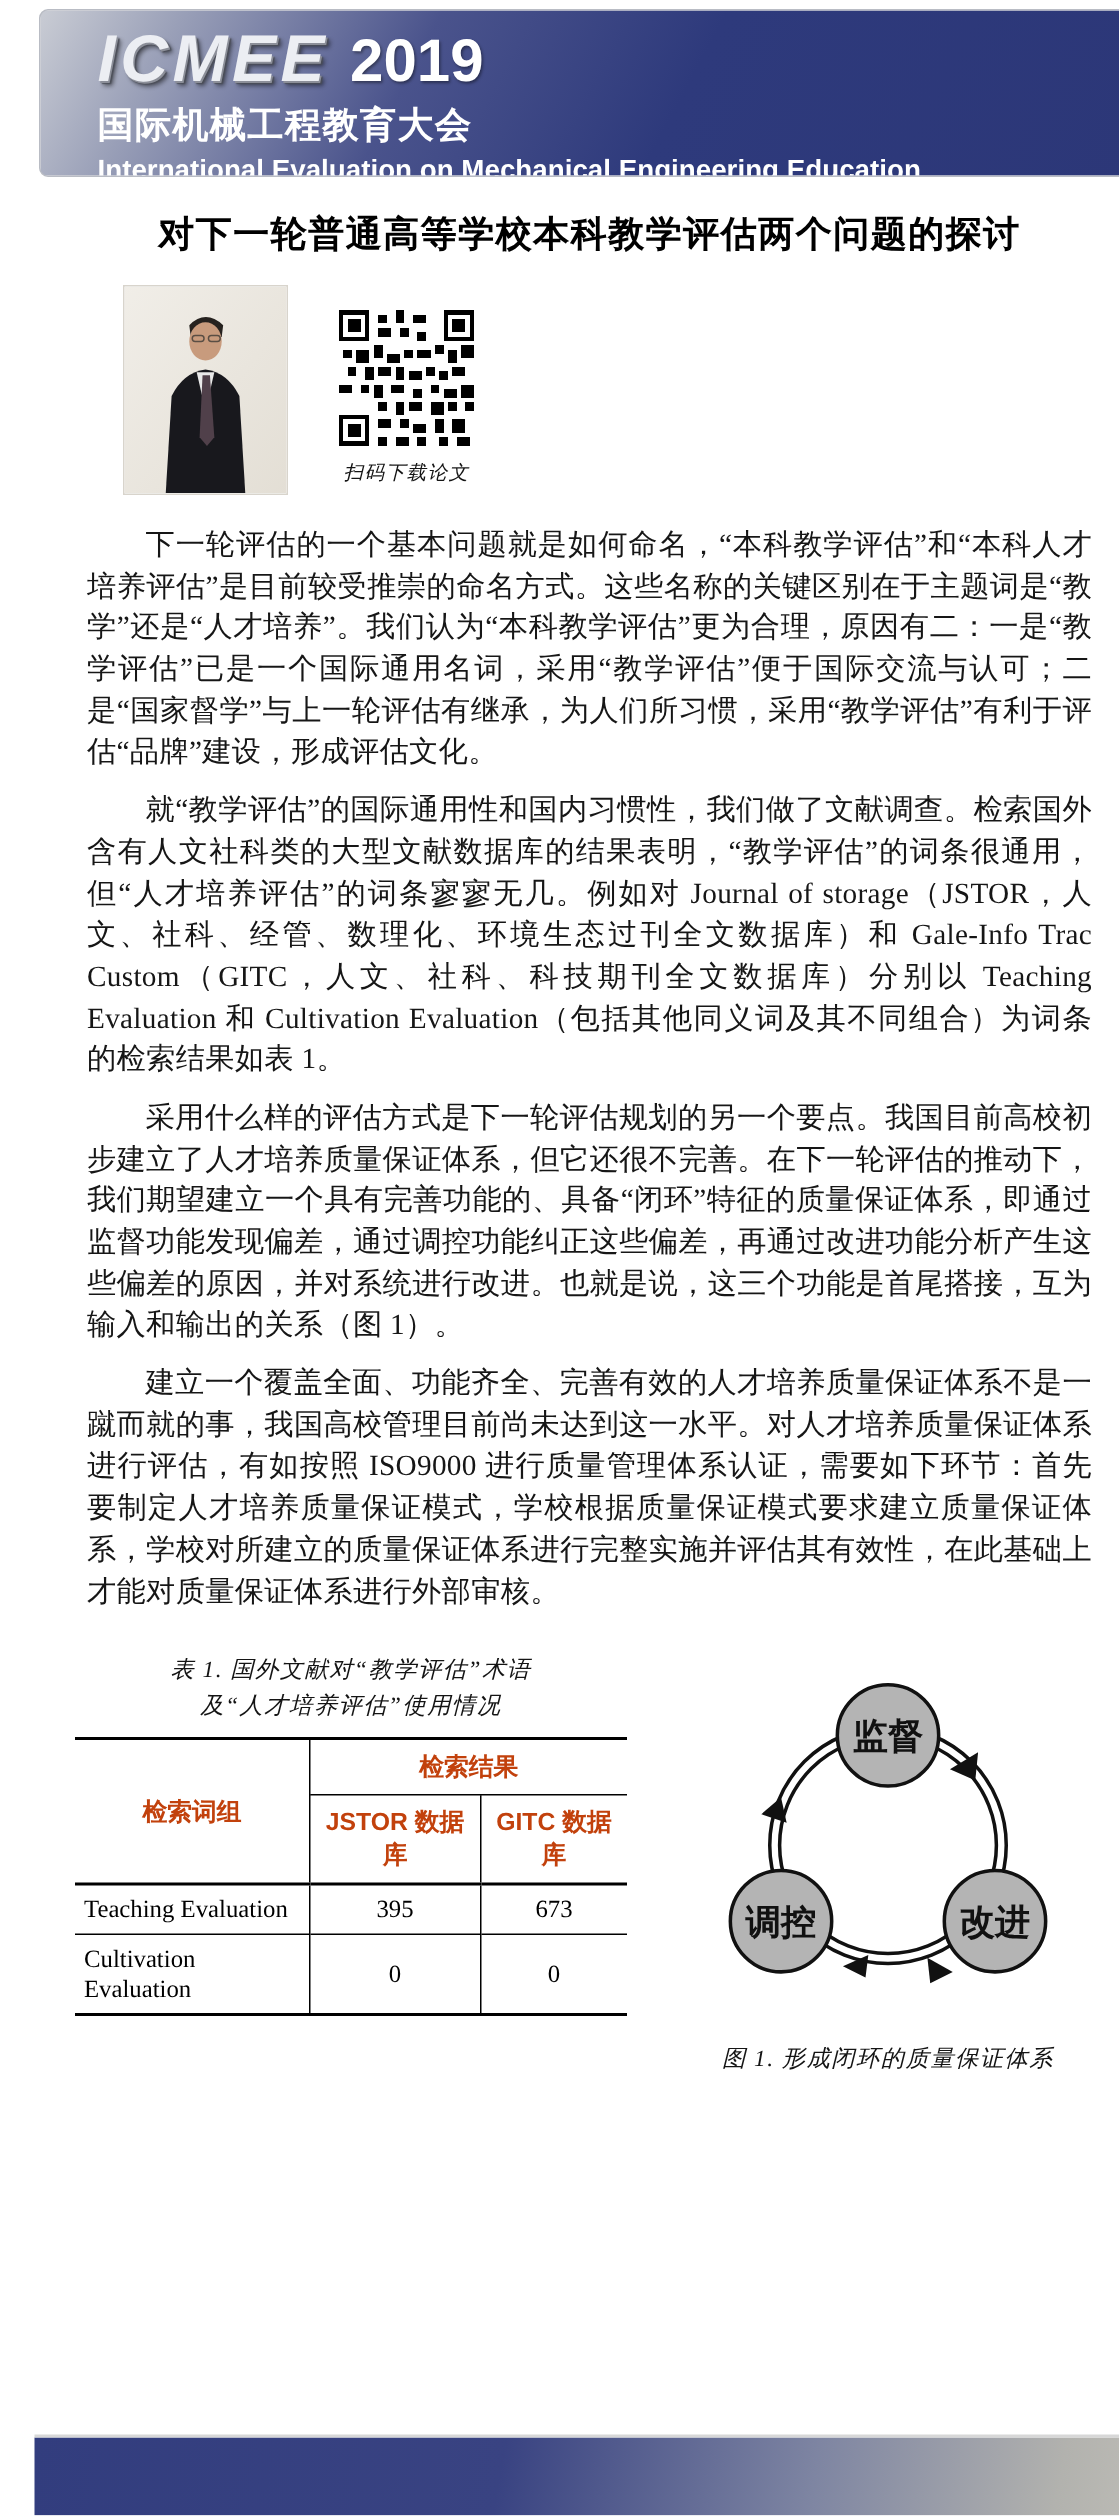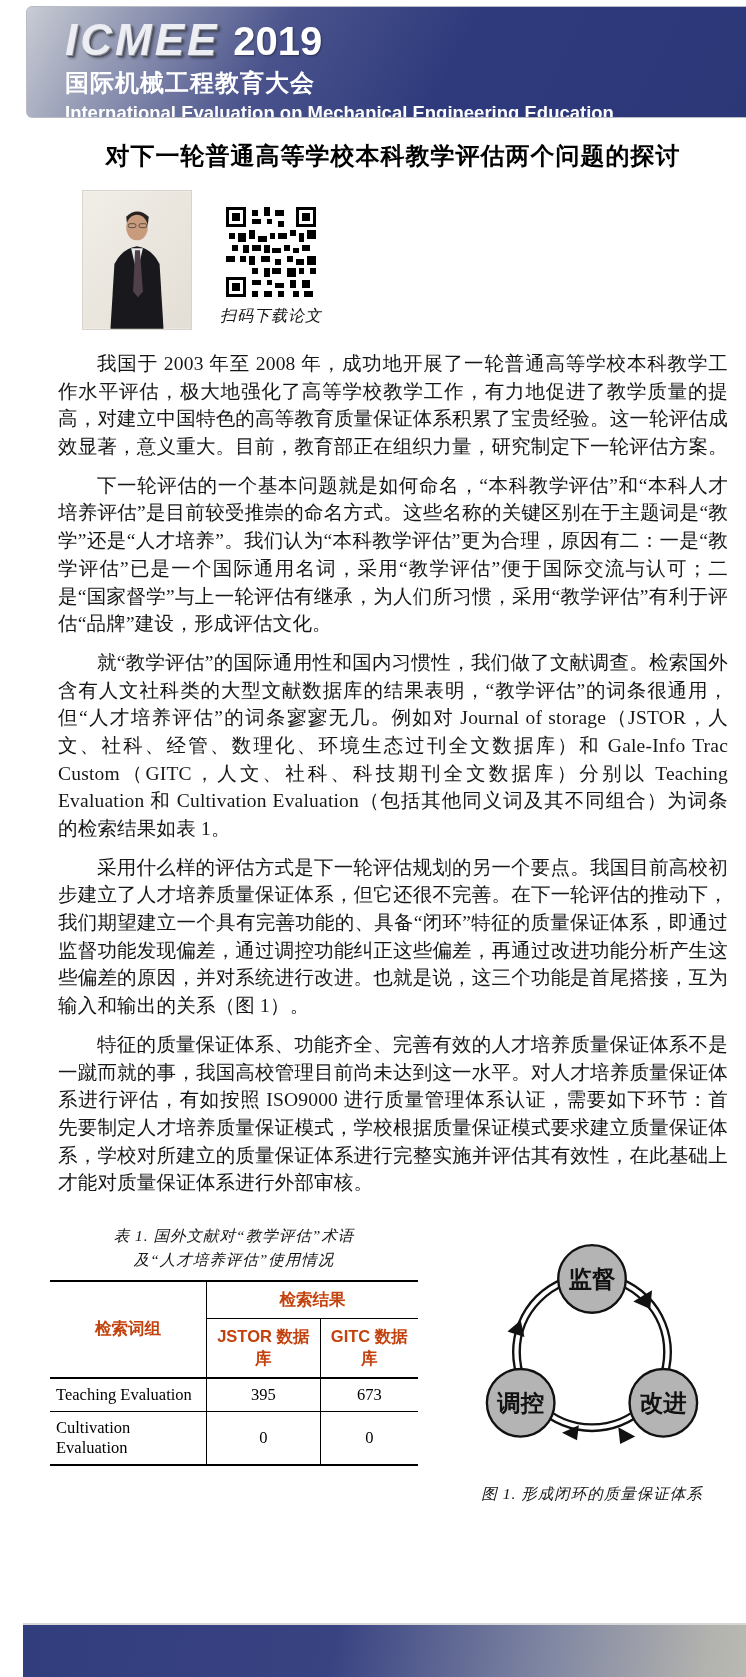--- a/index.html
+++ b/index.html
@@ -36,21 +36,21 @@
   .author-block { display:flex; align-items:flex-start; padding:4px 30px 0 62px; gap:20px; height:158px; }
   .photo { width:110px; height:140px; flex:0 0 110px; border:1px solid #d8d4cc; }
   .photo svg { display:block; width:100%; height:100%; }
   .author-info { flex:1 1 auto; padding-top:2px; }
   .kai { font-family:"Liberation Serif","DejaVu Serif",serif; font-style:italic; }
   .author-name { font-size:21px; font-weight:700; text-align:center; margin-bottom:8px; letter-spacing:2px; }
   .author-bio { font-size:17px; line-height:1.62; text-align:justify; letter-spacing:0.5px; }
   .author-email { font-family:"Liberation Sans","DejaVu Sans",sans-serif; font-style:normal; font-size:16px; margin-top:10px; }
   .qr-block { flex:0 0 118px; text-align:center; padding-top:14px; }
   .qr-block svg { width:104px; height:96px; display:block; margin:0 auto; }
-  .qr-caption { font-size:16px; margin-top:6px; letter-spacing:1px; }
+  .qr-caption { font-size:13px; margin-top:6px; letter-spacing:1px; }
 
   
   .body-text { padding:0 38px; margin-top:6px; }
   .body-text p {
     font-size:19.5px; line-height:1.42; text-align:justify; text-indent:2em;
     margin:0 0 11px 0; color:#161616; letter-spacing:0.2px;
   }
 
   
   .bottom { display:flex; align-items:flex-start; padding:16px 22px 0 30px; gap:22px; }
@@ -138,25 +138,24 @@
             <rect x="3" y="27" width="3" height="3"></rect>
         </g>
 
         <path fill="#000" d="M10 2h2v2h-2z M14 1h2v3h-2z M18 2h3v2h-3z M10 5h3v2h-3z M15 5h2v2h-2z M19 6h2v2h-2z M2 10h2v2h-2z M5 10h3v3h-3z M9 9h2v3h-2z M12 11h3v2h-3z M16 10h2v2h-2z M19 10h3v2h-3z M23 9h2v2h-2z M26 10h2v3h-2z M29 9h3v3h-3z M3 14h2v2h-2z M7 14h2v3h-2z M10 14h3v2h-3z M14 14h2v3h-2z M17 15h3v2h-3z M21 14h2v2h-2z M24 15h2v2h-2z M27 14h3v2h-3z M1 18h3v2h-3z M6 18h2v2h-2z M9 18h2v3h-2z M13 18h3v2h-3z M18 19h2v2h-2z M22 18h2v2h-2z M25 19h3v2h-3z M29 18h3v3h-3z M10 22h2v2h-2z M14 22h2v3h-2z M17 22h3v2h-3z M22 22h3v3h-3z M26 22h2v2h-2z M30 22h2v2h-2z M10 26h3v2h-3z M15 26h2v2h-2z M18 27h3v2h-3z M23 26h2v3h-2z M27 26h3v3h-3z M10 30h2v2h-2z M14 30h3v2h-3z M19 30h2v2h-2z M24 30h2v2h-2z M28 30h3v2h-3z"></path>
       </svg>
       <div class="qr-caption kai">扫码下载论文</div>
     </div>
   </section>
 
   <section class="body-text">
-    <p>我国于 2003 年至 2008 年，成功地开展了一轮普通高等学校本科教学工作水平评估，极大地强化了高等学校教学工作，有力地促进了教学质量的提高，对建立中国特色的高等教育质量保证体系积累了宝贵经验。这一轮评估成效显著，意义重大。目前，教育部正在组织力量，研究制定下一轮评估方案。</p>
     <p>下一轮评估的一个基本问题就是如何命名，“本科教学评估”和“本科人才培养评估”是目前较受推崇的命名方式。这些名称的关键区别在于主题词是“教学”还是“人才培养”。我们认为“本科教学评估”更为合理，原因有二：一是“教学评估”已是一个国际通用名词，采用“教学评估”便于国际交流与认可；二是“国家督学”与上一轮评估有继承，为人们所习惯，采用“教学评估”有利于评估“品牌”建设，形成评估文化。</p>
     <p>就“教学评估”的国际通用性和国内习惯性，我们做了文献调查。检索国外含有人文社科类的大型文献数据库的结果表明，“教学评估”的词条很通用，但“人才培养评估”的词条寥寥无几。例如对 Journal of storage（JSTOR，人文、社科、经管、数理化、环境生态过刊全文数据库）和 Gale-Info Trac Custom（GITC，人文、社科、科技期刊全文数据库）分别以 Teaching Evaluation 和 Cultivation Evaluation（包括其他同义词及其不同组合）为词条的检索结果如表 1。</p>
     <p>采用什么样的评估方式是下一轮评估规划的另一个要点。我国目前高校初步建立了人才培养质量保证体系，但它还很不完善。在下一轮评估的推动下，我们期望建立一个具有完善功能的、具备“闭环”特征的质量保证体系，即通过监督功能发现偏差，通过调控功能纠正这些偏差，再通过改进功能分析产生这些偏差的原因，并对系统进行改进。也就是说，这三个功能是首尾搭接，互为输入和输出的关系（图 1）。</p>
-    <p>特征的质量保证体系、功能齐全、完善有效的人才培养质量保证体系不是一蹴而就的事，我国高校管理目前尚未达到这一水平。对人才培养质量保证体系进行评估，有如按照 ISO9000 进行质量管理体系认证，需要如下环节：首先要制定人才培养质量保证模式，学校根据质量保证模式要求建立质量保证体系，学校对所建立的质量保证体系进行完整实施并评估其有效性，在此基础上才能对质量保证体系进行外部审核。</p>
+    <p>建立一个覆盖全面、功能齐全、完善有效的人才培养质量保证体系不是一蹴而就的事，我国高校管理目前尚未达到这一水平。对人才培养质量保证体系进行评估，有如按照 ISO9000 进行质量管理体系认证，需要如下环节：首先要制定人才培养质量保证模式，学校根据质量保证模式要求建立质量保证体系，学校对所建立的质量保证体系进行完整实施并评估其有效性，在此基础上才能对质量保证体系进行外部审核。</p>
   </section>
 
   <section class="bottom">
 
     <div class="table-block">
       <div class="table-caption kai">
         <div>表 1. 国外文献对“教学评估”术语</div>
         <div>及“人才培养评估”使用情况</div>
       </div>
       <table class="data">

